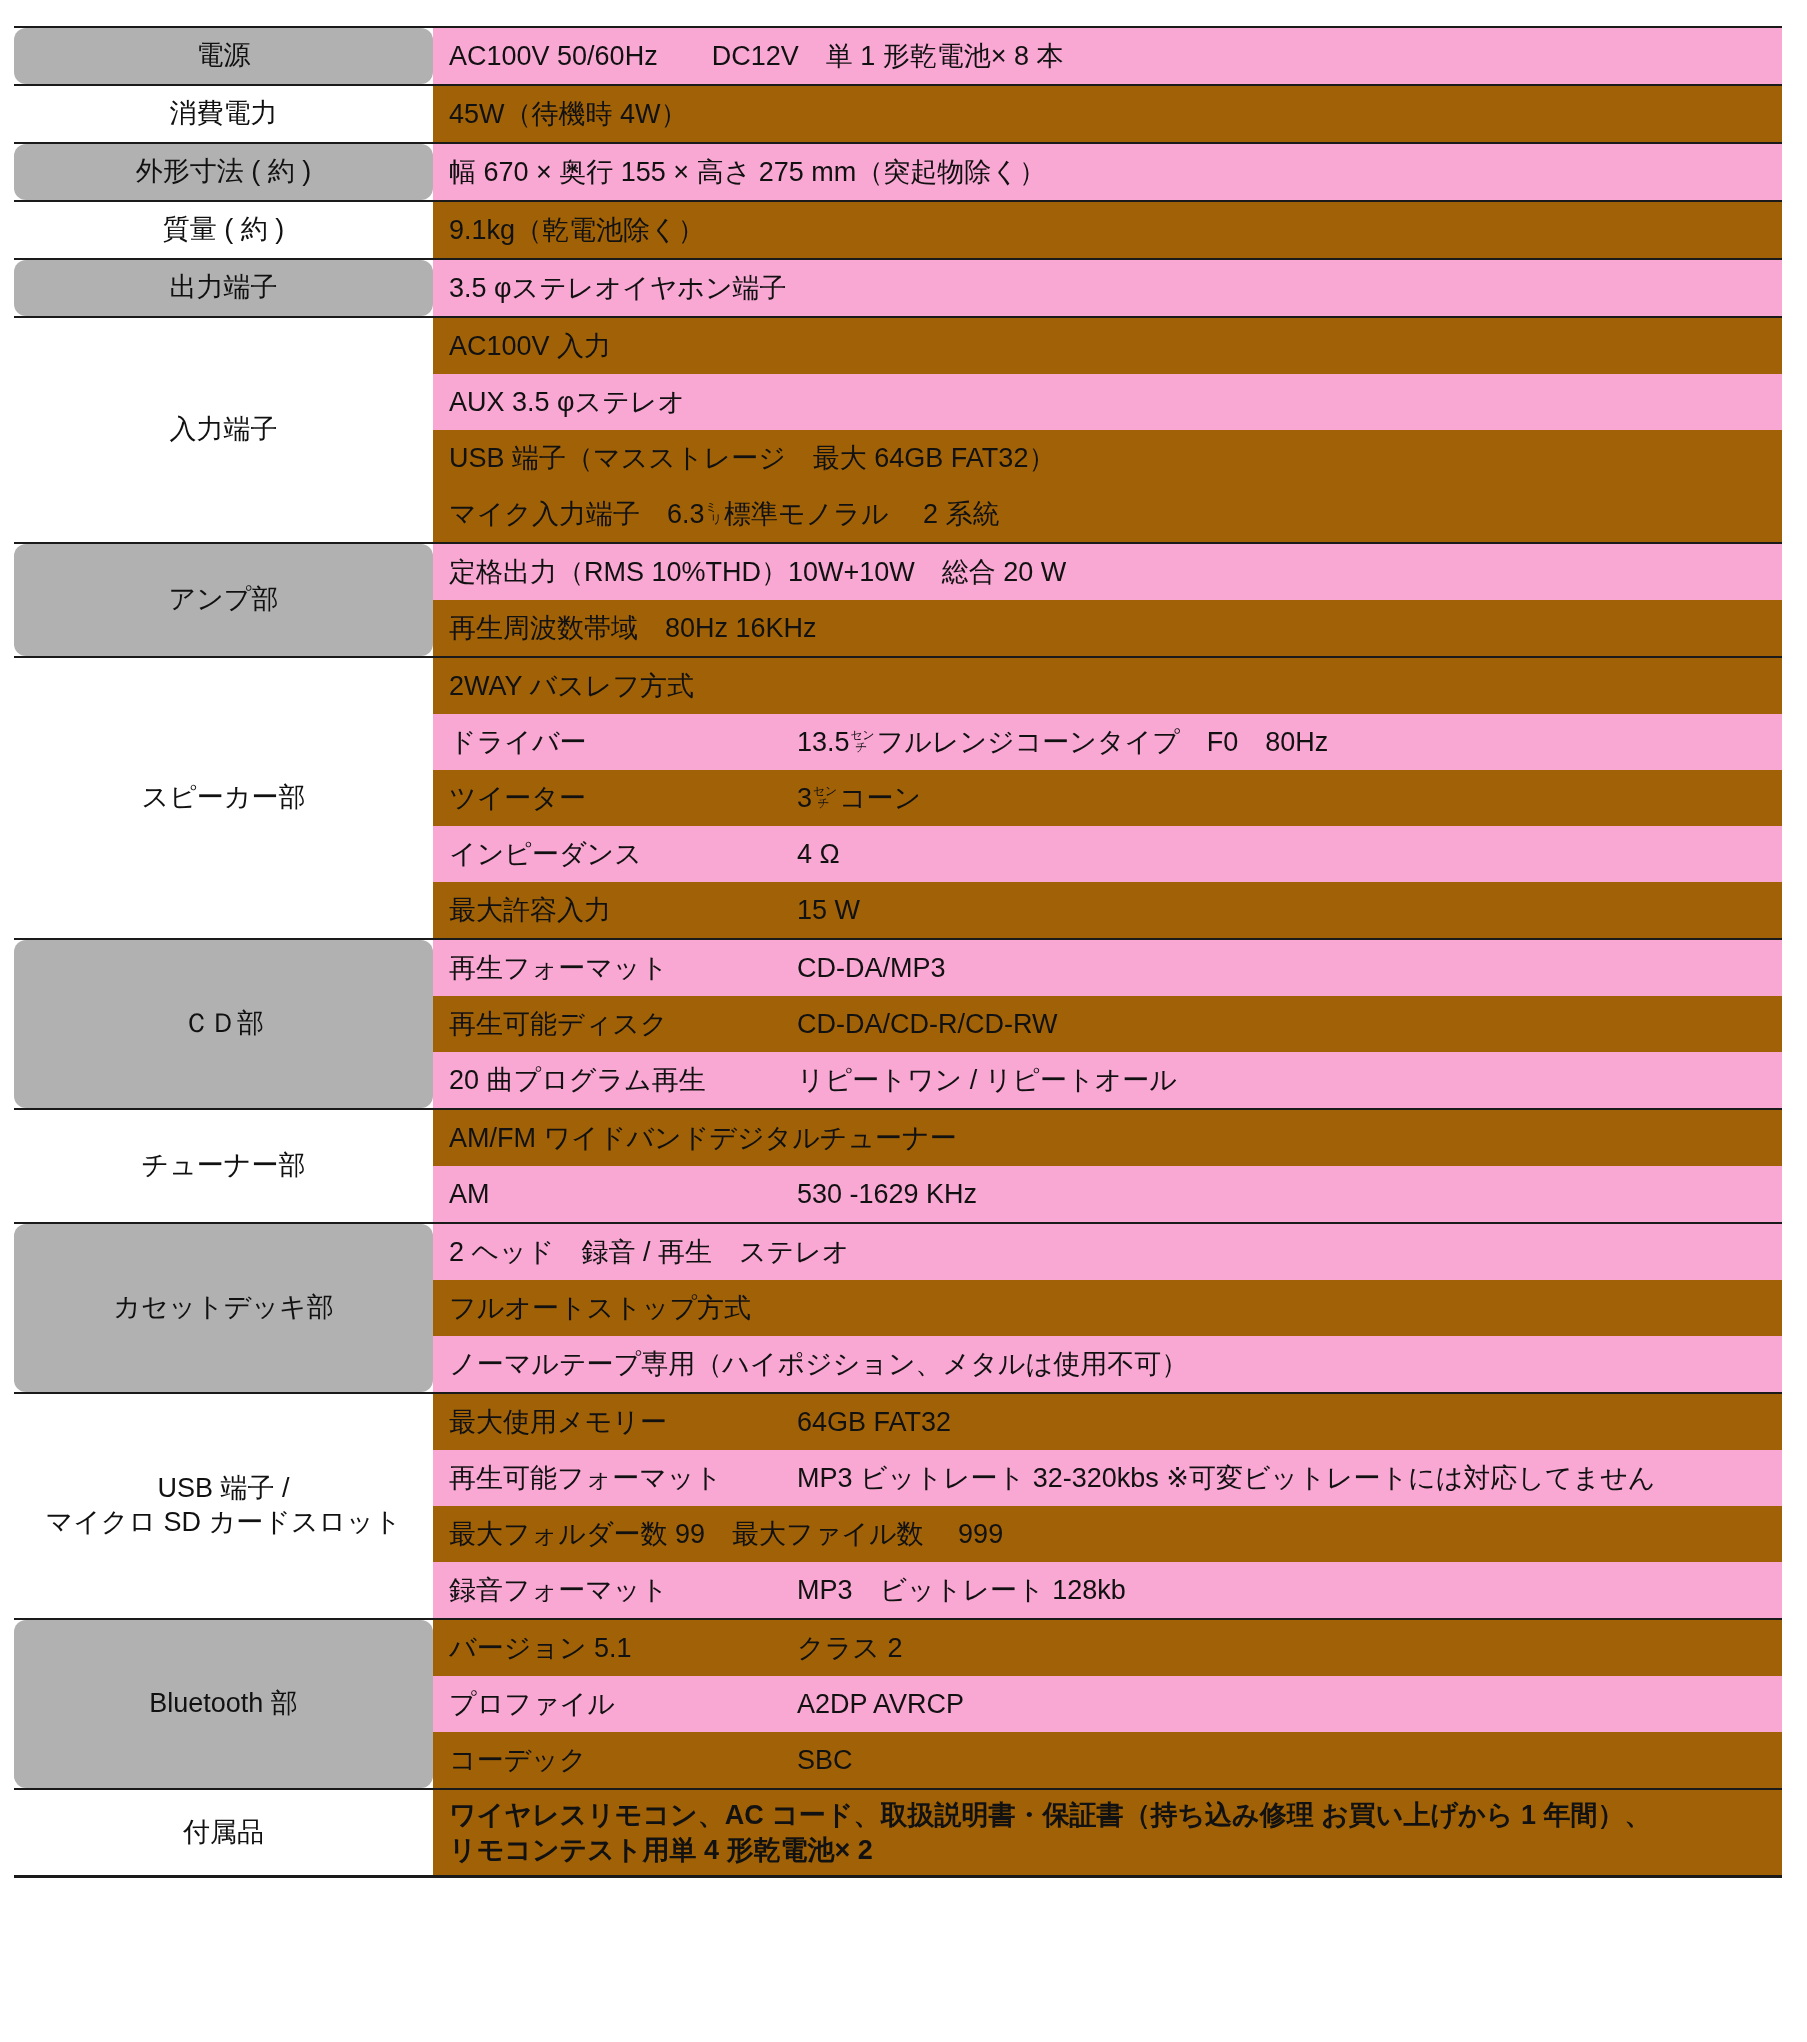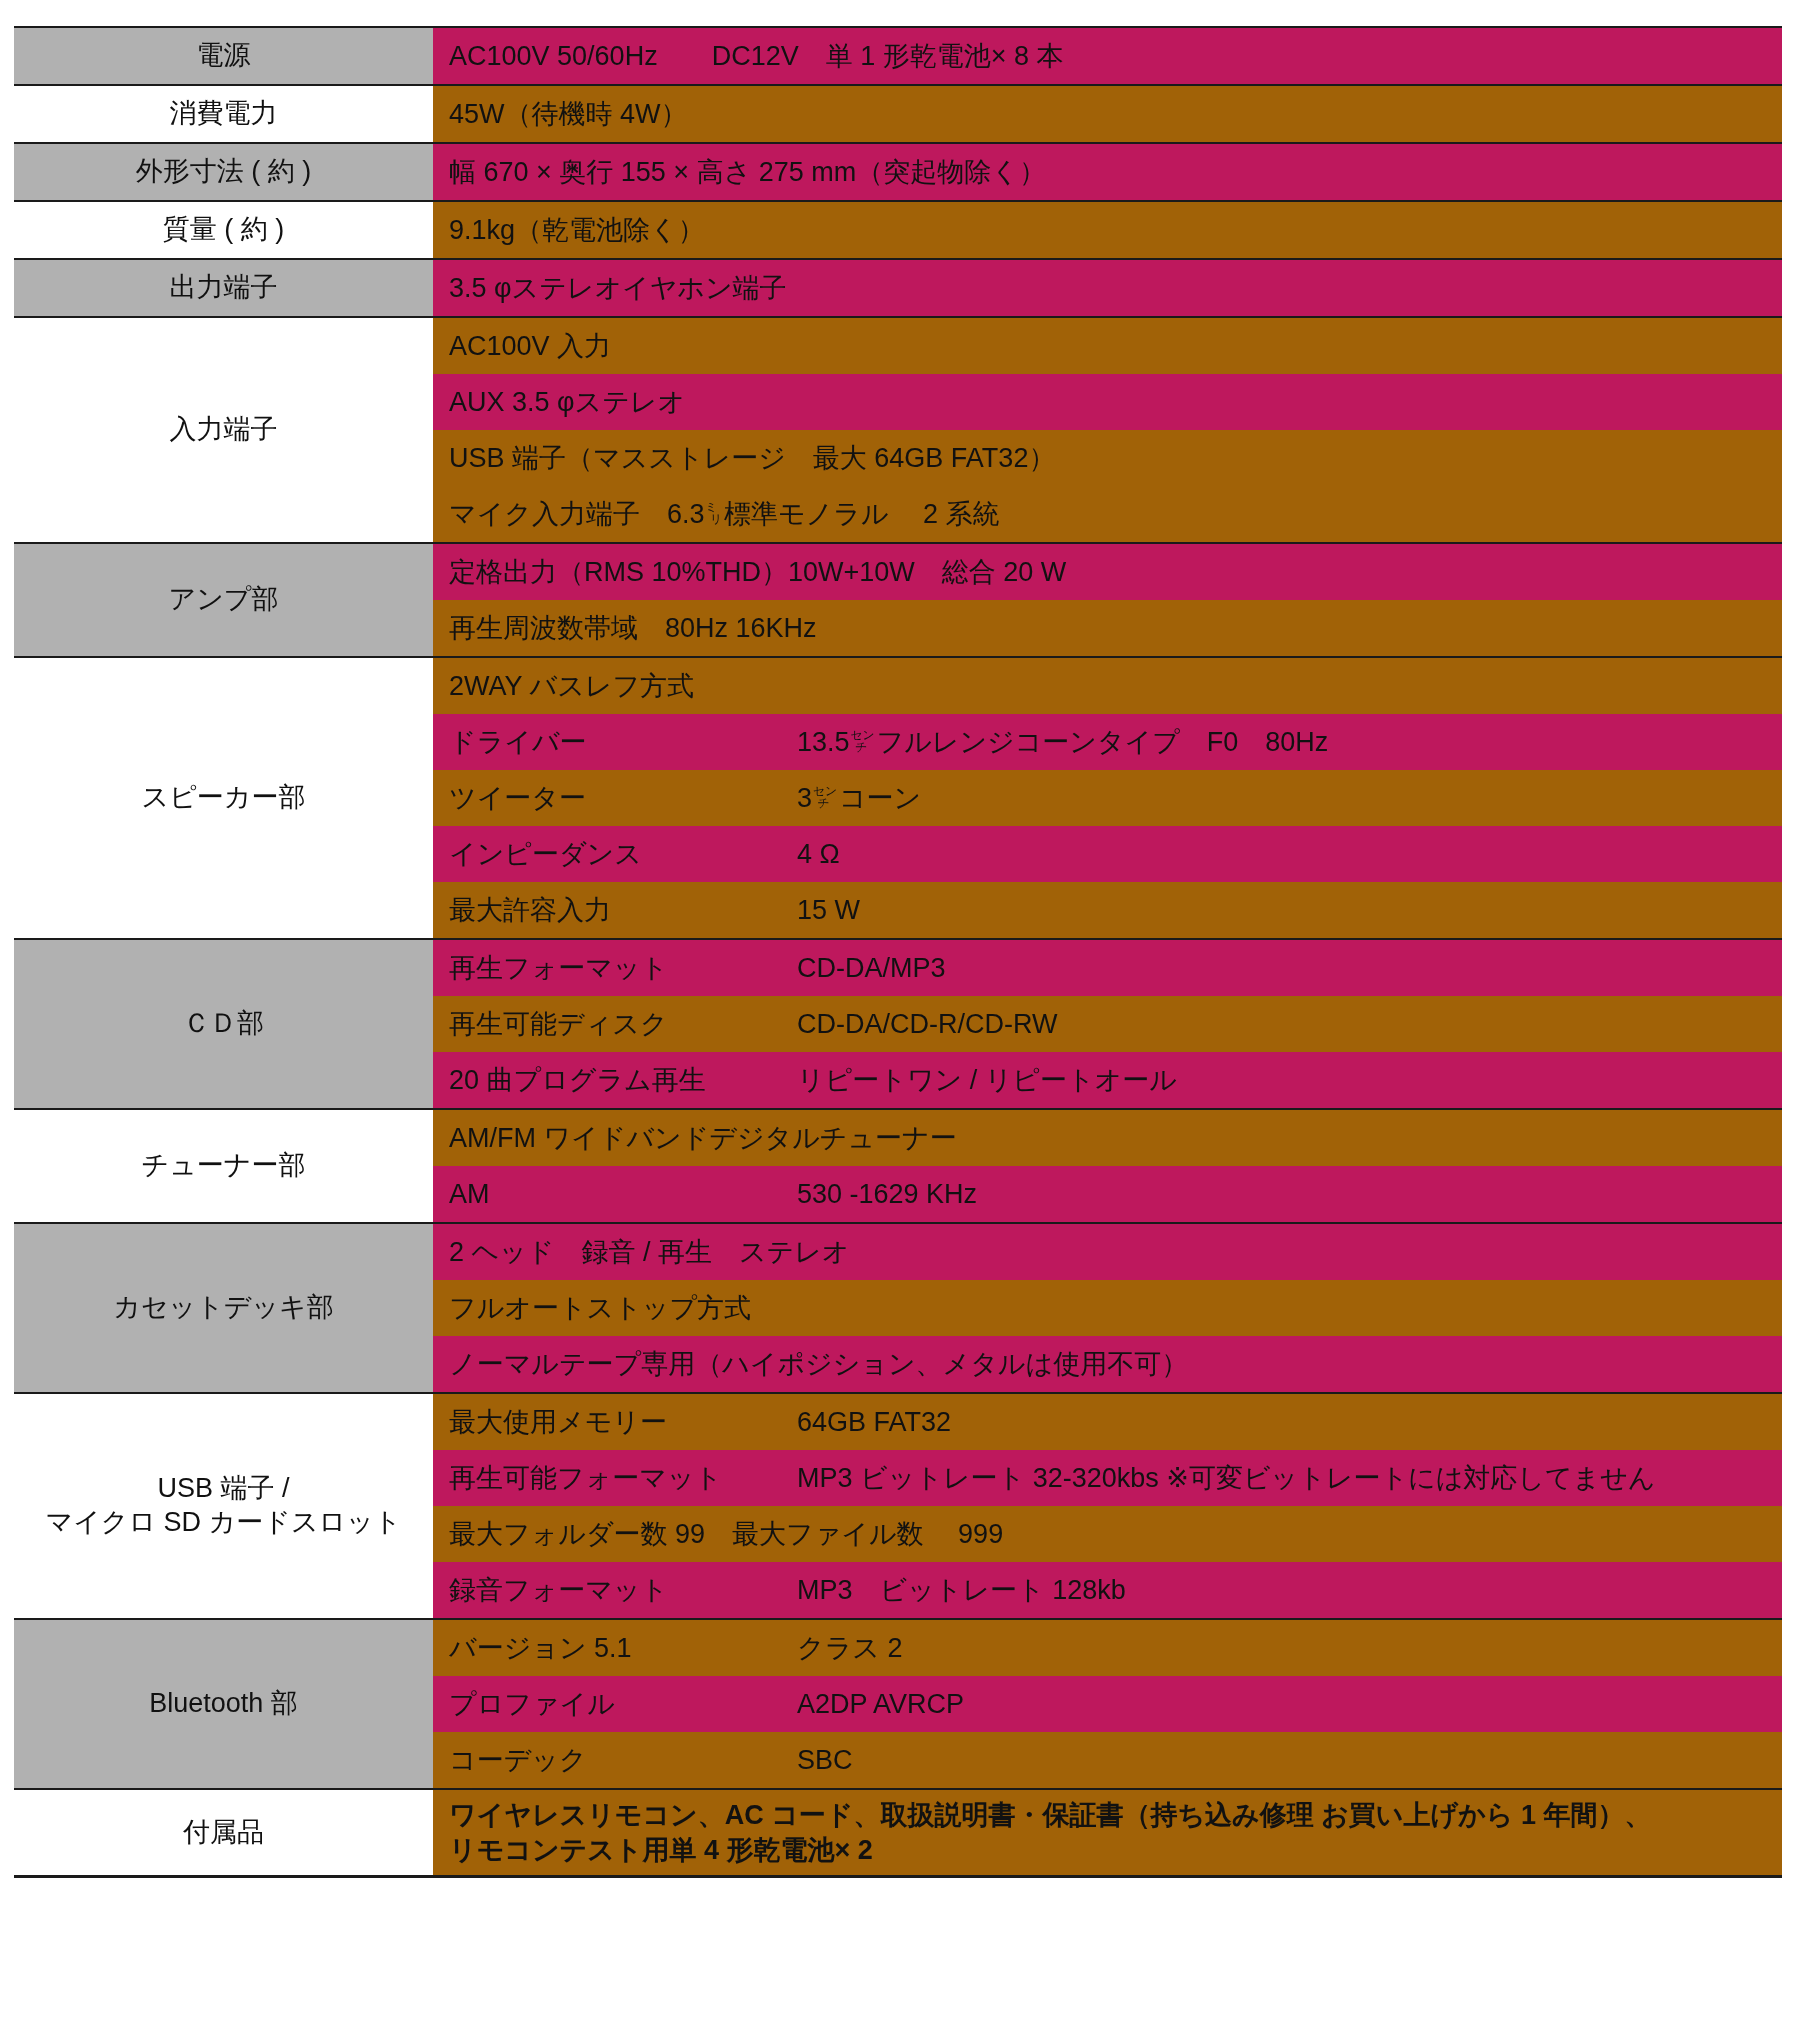--- a/index.html
+++ b/index.html
@@ -26,20 +26,21 @@
     width:419px;
     flex:0 0 419px;
     display:flex;
     flex-direction:column;
     justify-content:center;
     align-items:center;
     text-align:center;
     font-size:27px;
     line-height:1.25;
     background:#ffffff;
+    border-radius:12px;
   }
   .label-cell.dark{
     background:#b1b1b1;
   }
   .rows{
     flex:1 1 auto;
     display:flex;
     flex-direction:column;
     min-width:0;
   }
@@ -48,21 +49,21 @@
     flex:0 0 56px;
     display:flex;
     align-items:center;
     padding-left:16px;
     font-size:27px;
     background:#a16207;
     white-space:nowrap;
     overflow:hidden;
   }
   .row.light{
-    background:#be185d;
+    background:#f9a8d4;
   }
   .row.tall{
     height:85px;
     flex:0 0 85px;
   }
   .sub-label{
     flex:0 0 348px;
     width:348px;
     overflow:hidden;
   }

